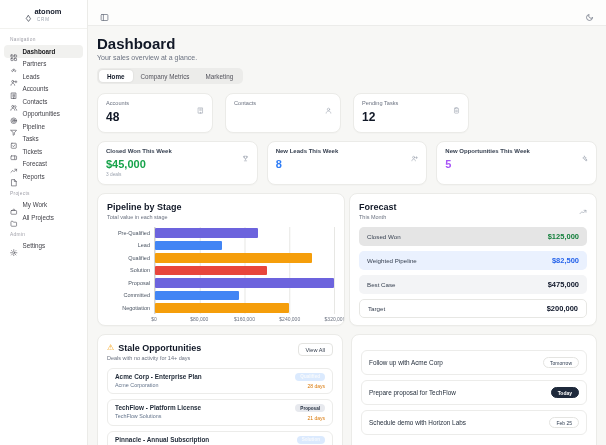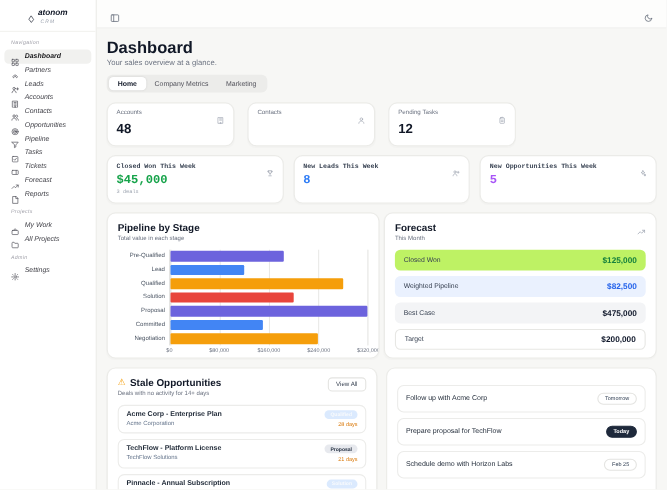--- a/index.html
+++ b/index.html
@@ -1,21 +1,21 @@
 <!DOCTYPE html>
 <html><head>
 <meta charset="utf-8">
 <style>
   * { margin:0; padding:0; box-sizing:border-box; }
   html,body { width:606px; height:445px; overflow:hidden; }
   body { font-family:"Liberation Sans", sans-serif; background:#f7f7f5; color:#1f2937; }
   .app { display:flex; width:606px; height:445px; }
 
   
-  .sidebar { width:88px; min-width:88px; height:445px; background:#ffffff; border-right:1px solid #ebebe8; overflow:hidden;font-style:italic; }
+  .sidebar { width:88px; min-width:88px; height:445px; background:#ffffff; border-right:1px solid #ebebe8; overflow:hidden; }
   .logo { padding:7px 4px 6px; text-align:center; border-bottom:1px solid #f2f2ef; }
   .logo-row { display:flex; align-items:center; justify-content:center; gap:2px; }
   .logo-mark { width:7px; height:7px; color:#111827; }
   .logo-mark svg { width:100%; height:100%; }
   .logo-name { font-size:7.5px; font-weight:bold; color:#111827; }
   .logo-sub { font-size:4.5px; color:#9ca3af; letter-spacing:1px; margin-top:1px; }
   .nav-label { font-size:4.8px; color:#a1a1aa; margin:8px 10px 3px; letter-spacing:.3px; }
   .nav-item { display:flex; align-items:center; gap:5px; padding:2.5px 6px; margin:0 4px; border-radius:4px; cursor:pointer; }
   .nav-item.active { background:#f1f1ef; }
   .nav-item .nicon { width:7.5px; height:7.5px; color:#52525b; flex:none; }
@@ -40,21 +40,21 @@
   .card { background:#ffffff; border:1px solid #ebebe8; border-radius:8px; box-shadow:0 1px 1px rgba(0,0,0,.02); }
 
   .kpi-grid { display:grid; grid-template-columns:repeat(4,1fr); gap:12px; margin-top:9px; }
   .kpi { padding:6px 8px 8px; }
   .kpi-top { display:flex; justify-content:space-between; align-items:flex-start; }
   .kpi-label { font-size:5.6px; color:#6b7280; }
   .kpi-icon { width:7px; height:7px; color:#9ca3af; }
   .kpi-icon svg { width:100%; height:100%; }
   .kpi-value { font-size:12px; font-weight:bold; color:#111827; margin-top:3px; }
 
-  .week-grid { display:grid; grid-template-columns:repeat(3,1fr); gap:9px; margin-top:8px;font-family:Liberation Mono, monospace; }
+  .week-grid { display:grid; grid-template-columns:repeat(3,1fr); gap:9px; margin-top:8px; }
   .week { padding:6px 8px 7px; }
   .week-top { display:flex; justify-content:space-between; align-items:flex-start; }
   .week-label { font-size:6px; color:#374151; font-weight:bold; }
   .week-icon { width:7px; height:7px; color:#9ca3af; }
   .week-icon svg { width:100%; height:100%; }
   .week-value { font-size:11px; font-weight:bold; margin-top:3px; }
   .week-sub { font-size:4.8px; color:#9ca3af; margin-top:2px; height:5px; }
 
   .mid-grid { display:grid; grid-template-columns:1fr 1fr; gap:4px; margin-top:8px; }
   .panel { padding:8px 9px; height:133px; overflow:hidden; }
@@ -375,21 +375,21 @@
             <div>
               <div class="panel-title">Forecast</div>
               <div class="panel-sub">This Month</div>
             </div>
             <span class="fc-icon"><svg viewBox="0 0 24 24">
                   <path d="M3 17l6-6 4 4 8-8"></path>
                   <path d="M15 7h6v6"></path>
                 </svg></span>
           </div>
           <div class="fc-rows">
-            <div class="fc-row" style="background: #bef264;">
+            <div class="fc-row" style="background: #e5e5e5;">
               <span class="fc-label">Closed Won</span>
               <span class="fc-value" style="color: rgb(21, 128, 61);">$125,000</span>
             </div>
             <div class="fc-row" style="background: rgb(234, 241, 254);">
               <span class="fc-label">Weighted Pipeline</span>
               <span class="fc-value" style="color: rgb(37, 99, 235);">$82,500</span>
             </div>
             <div class="fc-row" style="background: rgb(243, 244, 246);">
               <span class="fc-label">Best Case</span>
               <span class="fc-value" style="color: rgb(15, 23, 42);">$475,000</span>

